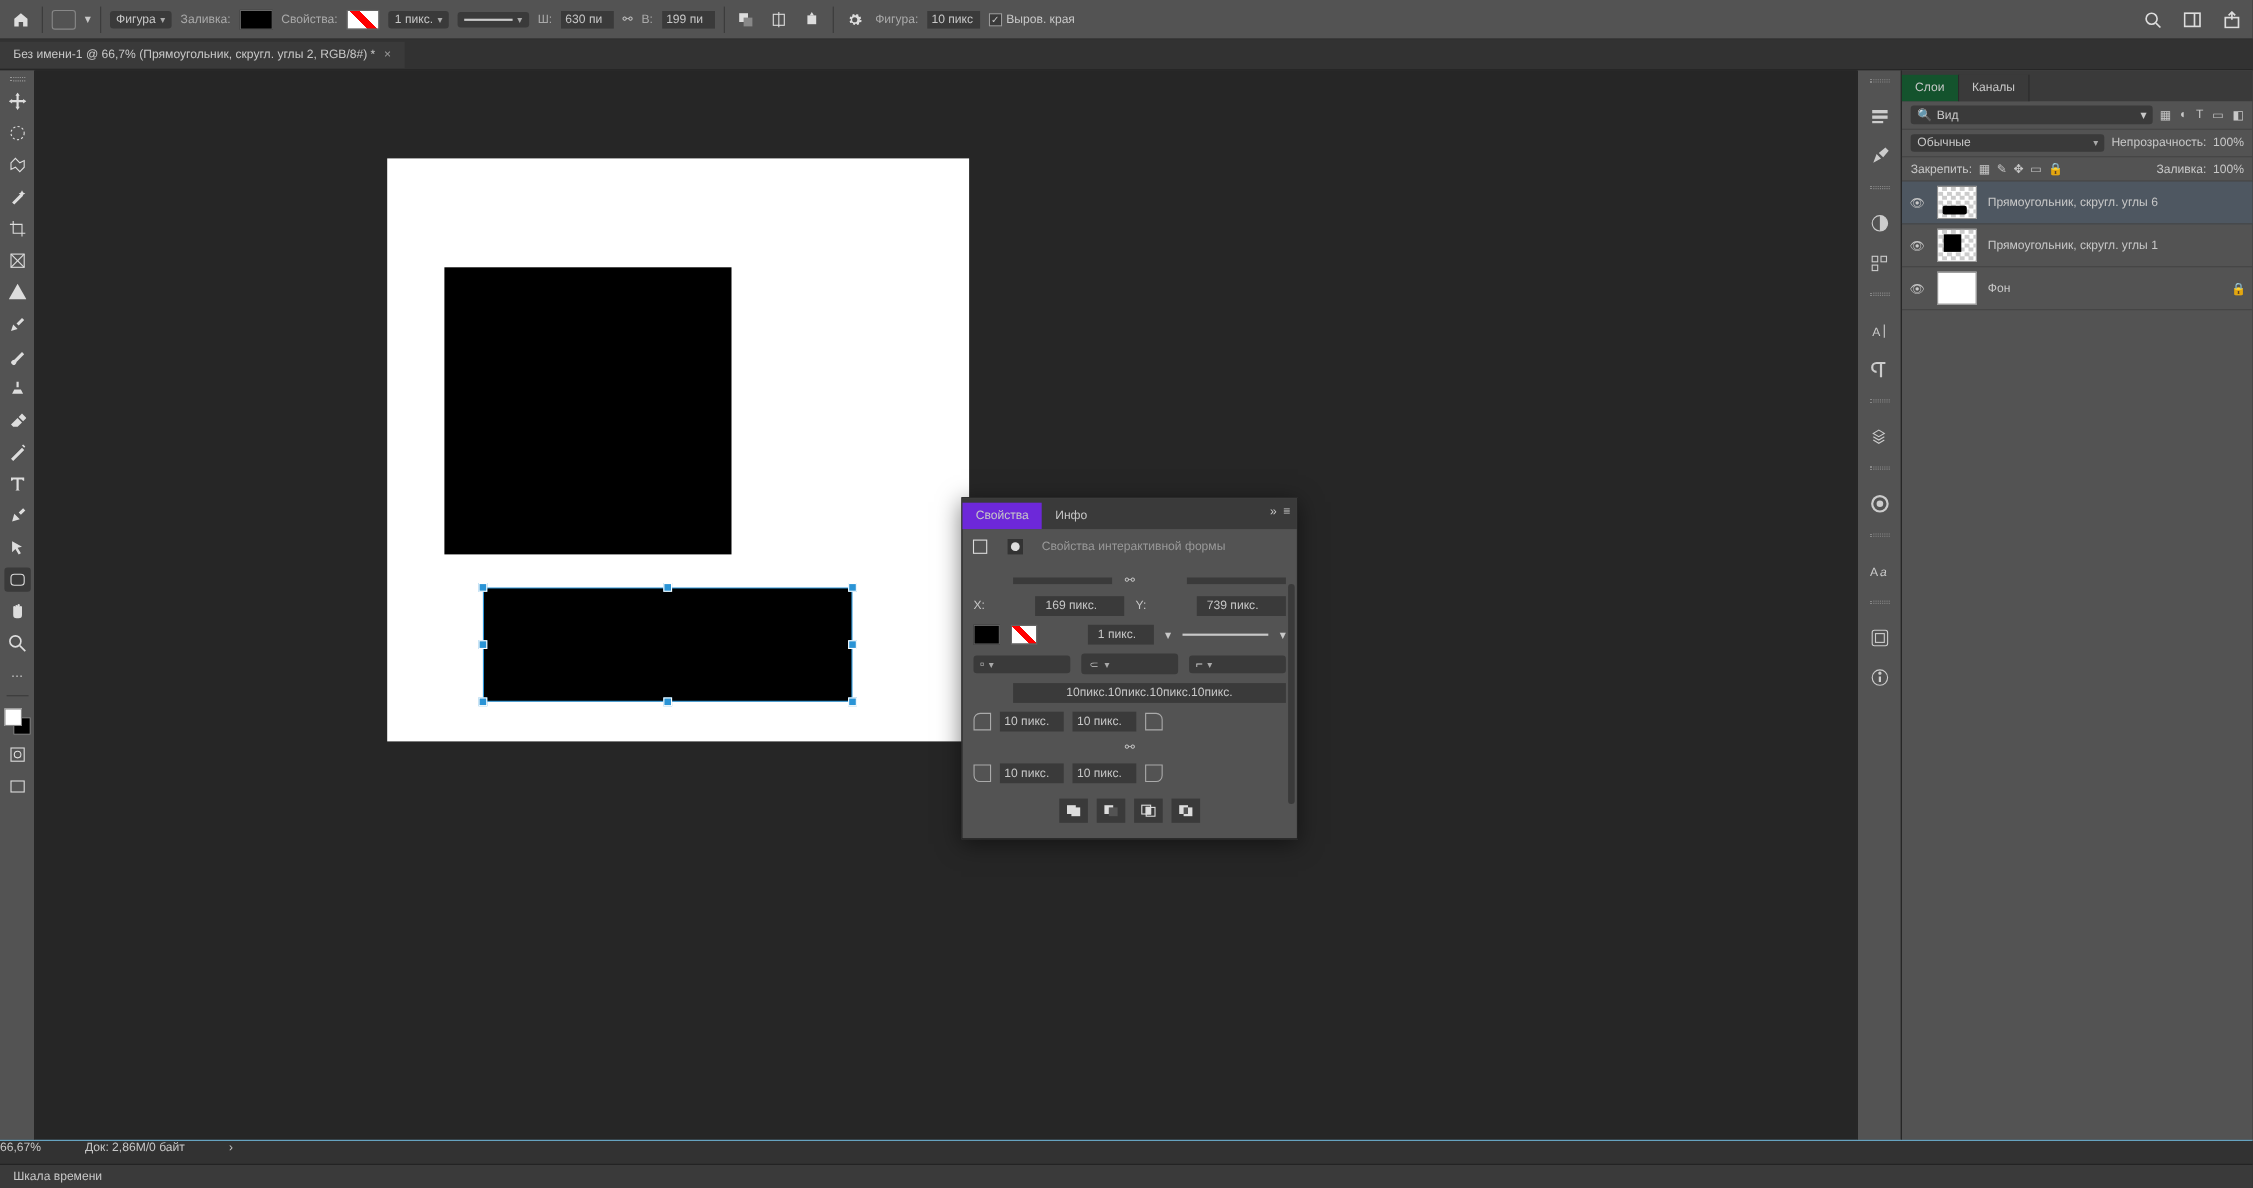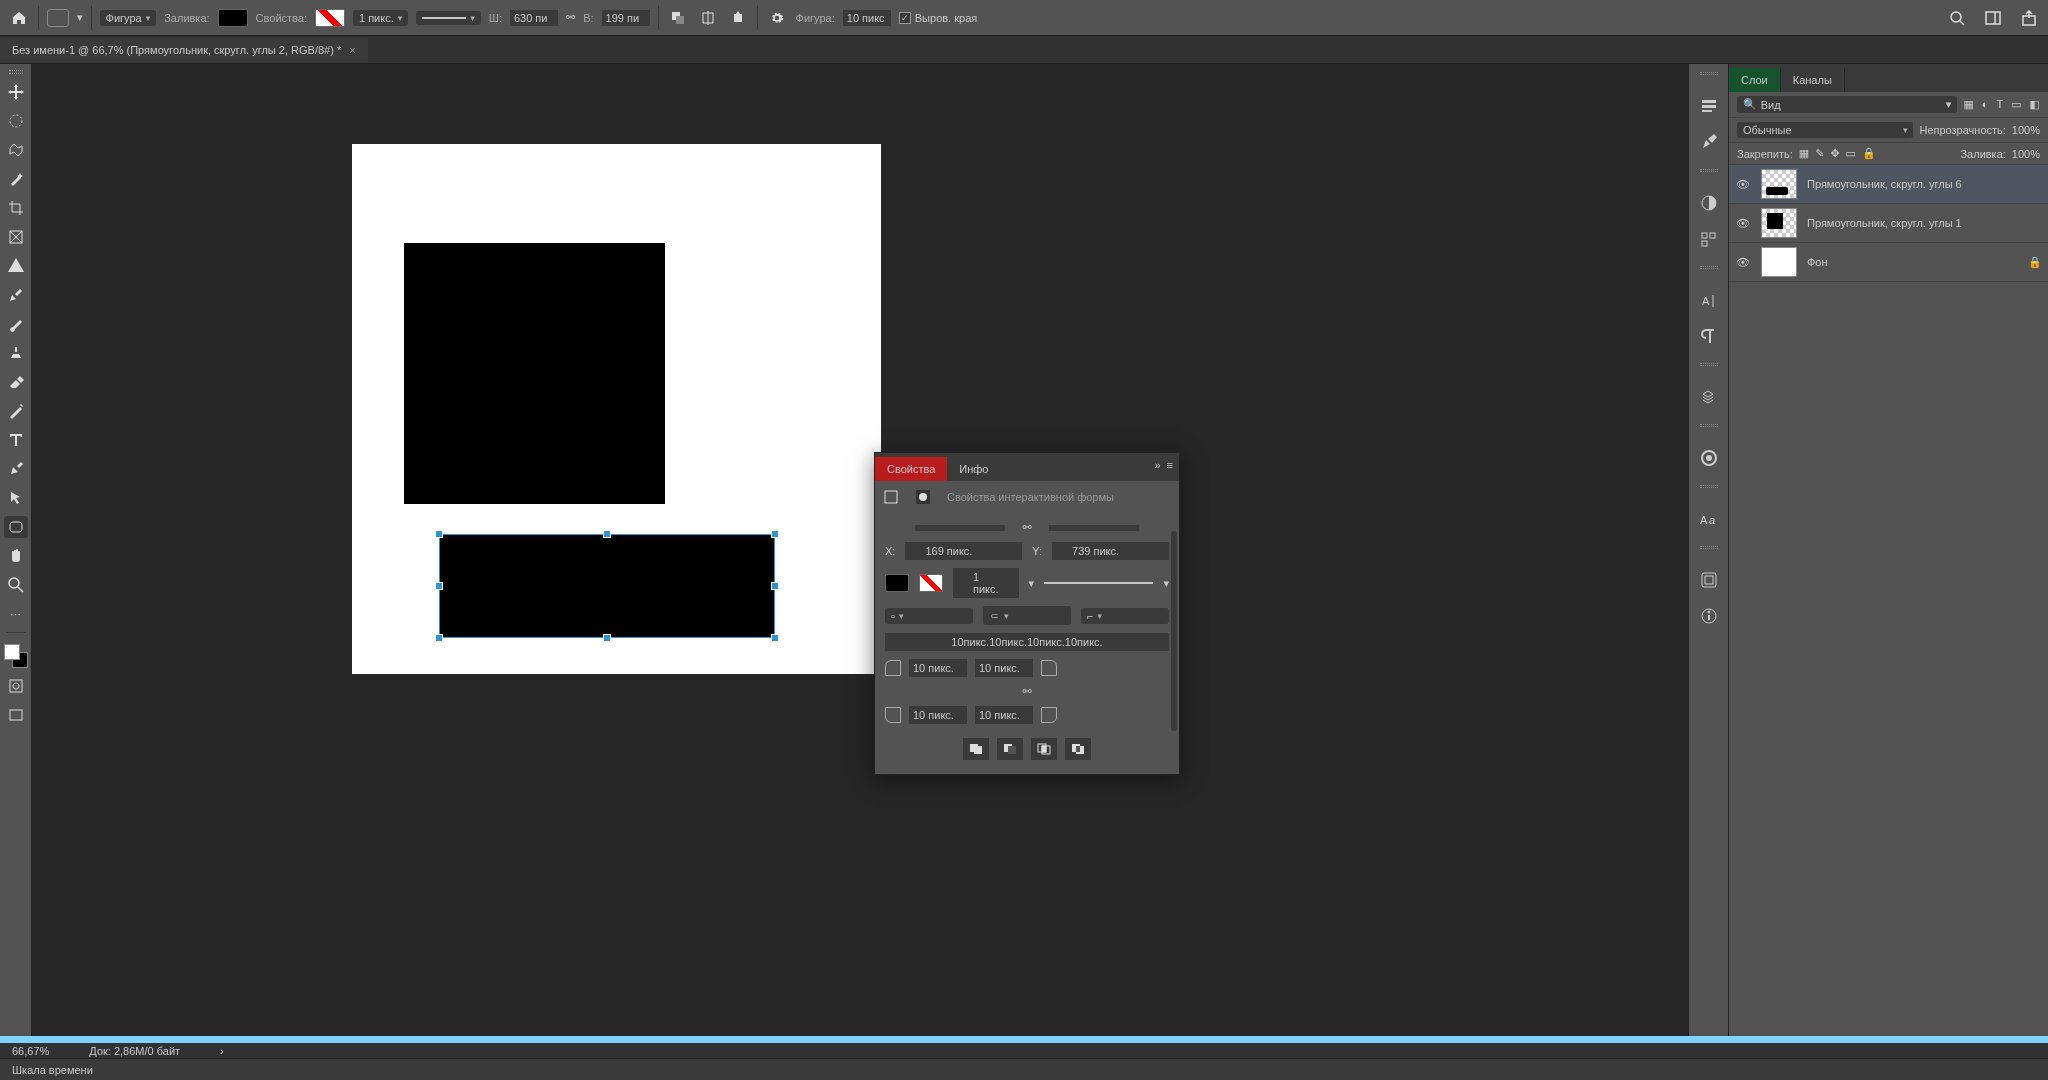--- a/index.html
+++ b/index.html
@@ -56,39 +56,39 @@
 .layer-row { display:flex; align-items:center; padding:4px 6px; gap:10px; border-bottom:1px solid #444; }
 .layer-row.sel { background:#3a6a9c33; }
 .eye { width:16px; text-align:center; }
 .thumb { width:36px; height:30px; background:#fff; border:1px solid #888; position:relative; }
 .thumb .trans { background: repeating-conic-gradient(#ccc 0 25%, #fff 0 50%) 0 0/8px 8px; }
 
 
 .props-panel { position:absolute; left:842px; top:388px; width:306px; background:#535353; border:1px solid #222; box-shadow:0 4px 20px rgba(0,0,0,.5); }
 .props-tabs { display:flex; background:#3a3a3a; height:28px; align-items:flex-end; }
 .props-tabs .ptab { padding:6px 12px; }
-.props-tabs .ptab.active { background:#b91c1c; }
+.props-tabs .ptab.active { background:#6d28d9; }
 .props-header { display:flex; align-items:center; gap:16px; padding:8px; }
 .props-body { padding:0 10px 14px; position:relative; }
 .prop-line { display:flex; align-items:center; gap:10px; margin:8px 0; }
-.prop-field { background:#3a3a3a; padding:3px 20px; flex:1; }
+.prop-field { background:#3a3a3a; padding:3px 9px; flex:1;margin-left:36px; }
 .link-icon { width:24px; text-align:center; }
 .mini-swatch { width:24px; height:18px; background:#000; border:1px solid #666; }
 .mini-swatch.ns { background: linear-gradient(45deg, #fff 40%, red 40%, red 60%, #fff 60%); }
 .stroke-prev { flex:1; height:2px; background:#c8c8c8; }
 .corner-grid { display:flex; align-items:center; gap:8px; }
 .corner-grid input { background:#3a3a3a; border:none; color:#c8c8c8; width:58px; padding:3px 4px; }
 .corner-box { width:16px; height:16px; border:1px solid #aaa; }
 .path-ops { display:flex; justify-content:center; gap:8px; margin-top:14px; }
 .path-ops .op { width:26px; height:22px; background:#3a3a3a; display:flex; align-items:center; justify-content:center; }
 .scroll-thumb { position:absolute; right:2px; top:10px; width:6px; height:200px; background:#3a3a3a; border-radius:3px; }
 .collapse-btns { position:absolute; top:6px; right:6px; display:flex; gap:6px; color:#aaa; }
 
 
-.status-bar { height:22px; background:#323232; display:flex; align-items:center; padding:0 12px; gap:40px; border-top:7px solid #7dd3fc; }
+.status-bar { height:22px; background:#323232; display:flex; padding:0 0; gap:40px; border-top:1px solid #7dd3fc; }
 .timeline-bar { height:22px; background:#3a3a3a; display:flex; align-items:center; padding:0 12px; border-top:1px solid #222; }
 
 svg { display:block; }
 </style>
 </head>
 <body>
 
 <div class="options-bar">
   <div class="home-icon icon-btn">
     <svg width="16" height="16" viewBox="0 0 16 16" fill="#ddd">

